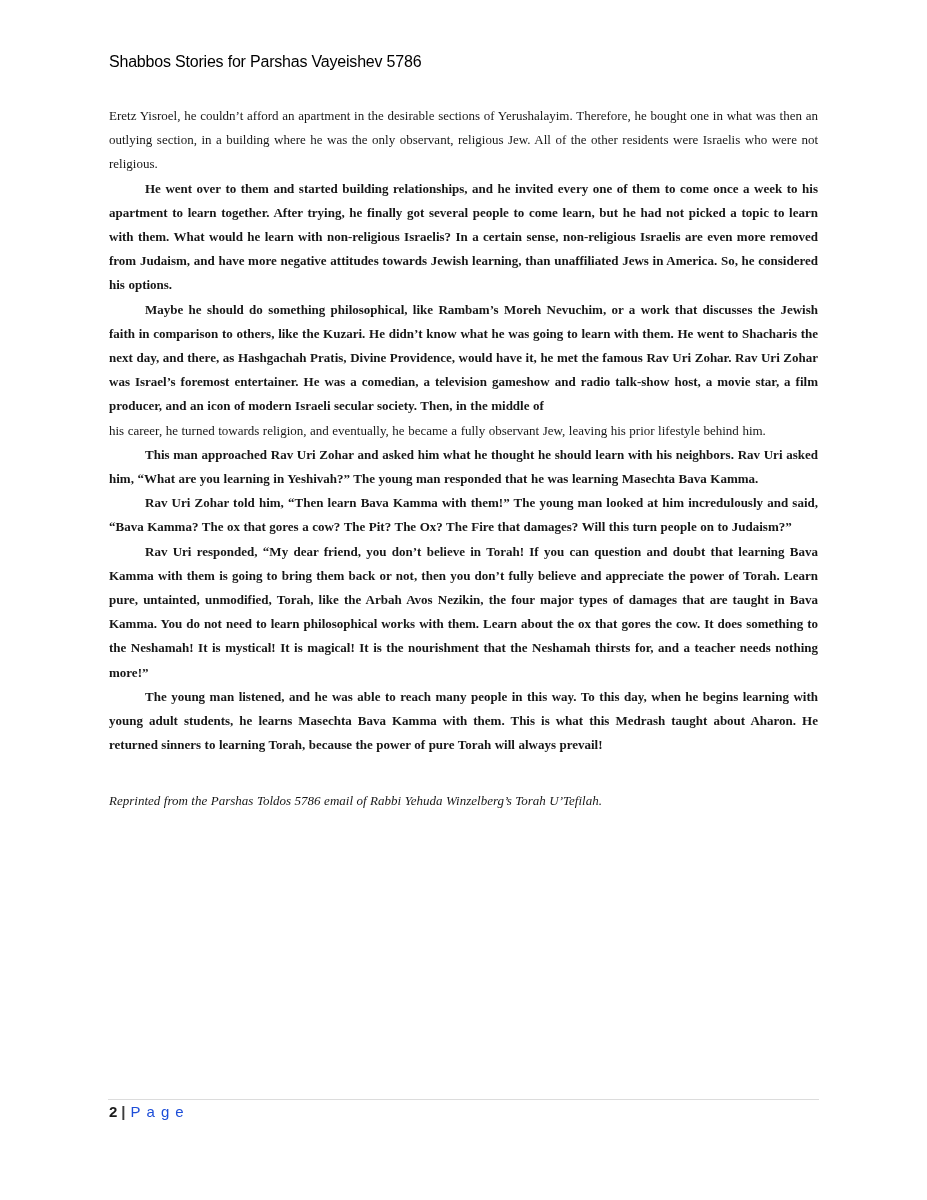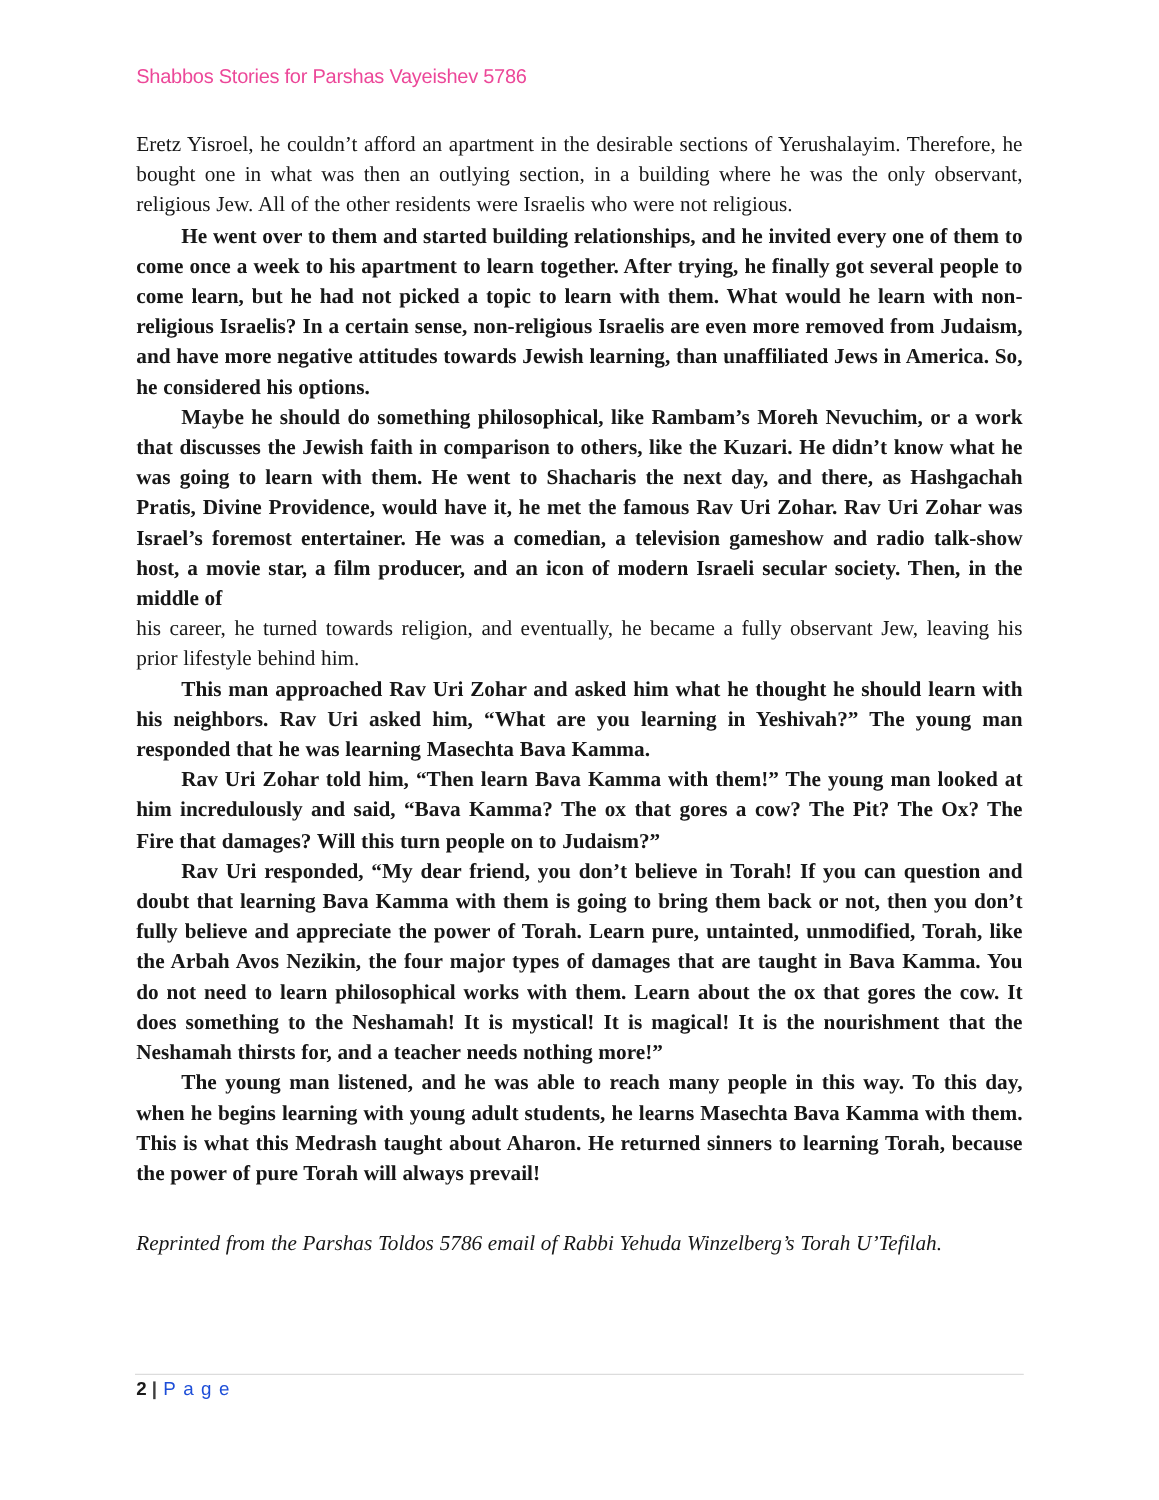--- a/index.html
+++ b/index.html
@@ -5,28 +5,28 @@
   html, body { margin: 0; padding: 0; background: #ffffff; }
   body {
     width: 927px; height: 1200px; position: relative; overflow: hidden;
     font-family: "Liberation Serif", serif;
   }
   .page { position: absolute; inset: 0; background: #ffffff; }
 
   .doc-header {
     position: absolute; left: 109px; top: 53px;
     font-family: "Liberation Sans", sans-serif;
-    font-size: 16px; color: #ec4899; letter-spacing: -0.2px;
+    font-size: 16px; color: #000000; letter-spacing: -0.2px;
     white-space: nowrap;
   }
 
   .content {
     position: absolute; left: 109px; top: 104px; width: 709px;
     font-family: "Liberation Serif", serif;
-    font-size: 17px; line-height: 24.2px; color: #171717;
+    font-size: 13px; line-height: 24.2px; color: #171717;
   }
   p.para {
     margin: 0; padding: 0;
     text-align: justify; text-align-last: left;
     word-spacing: 0.02em;
   }
   p.indent { text-indent: 36px; font-weight: bold; }
   p.attribution {
     font-style: italic; text-align: left; text-align-last: left;
     margin-top: 32px;

